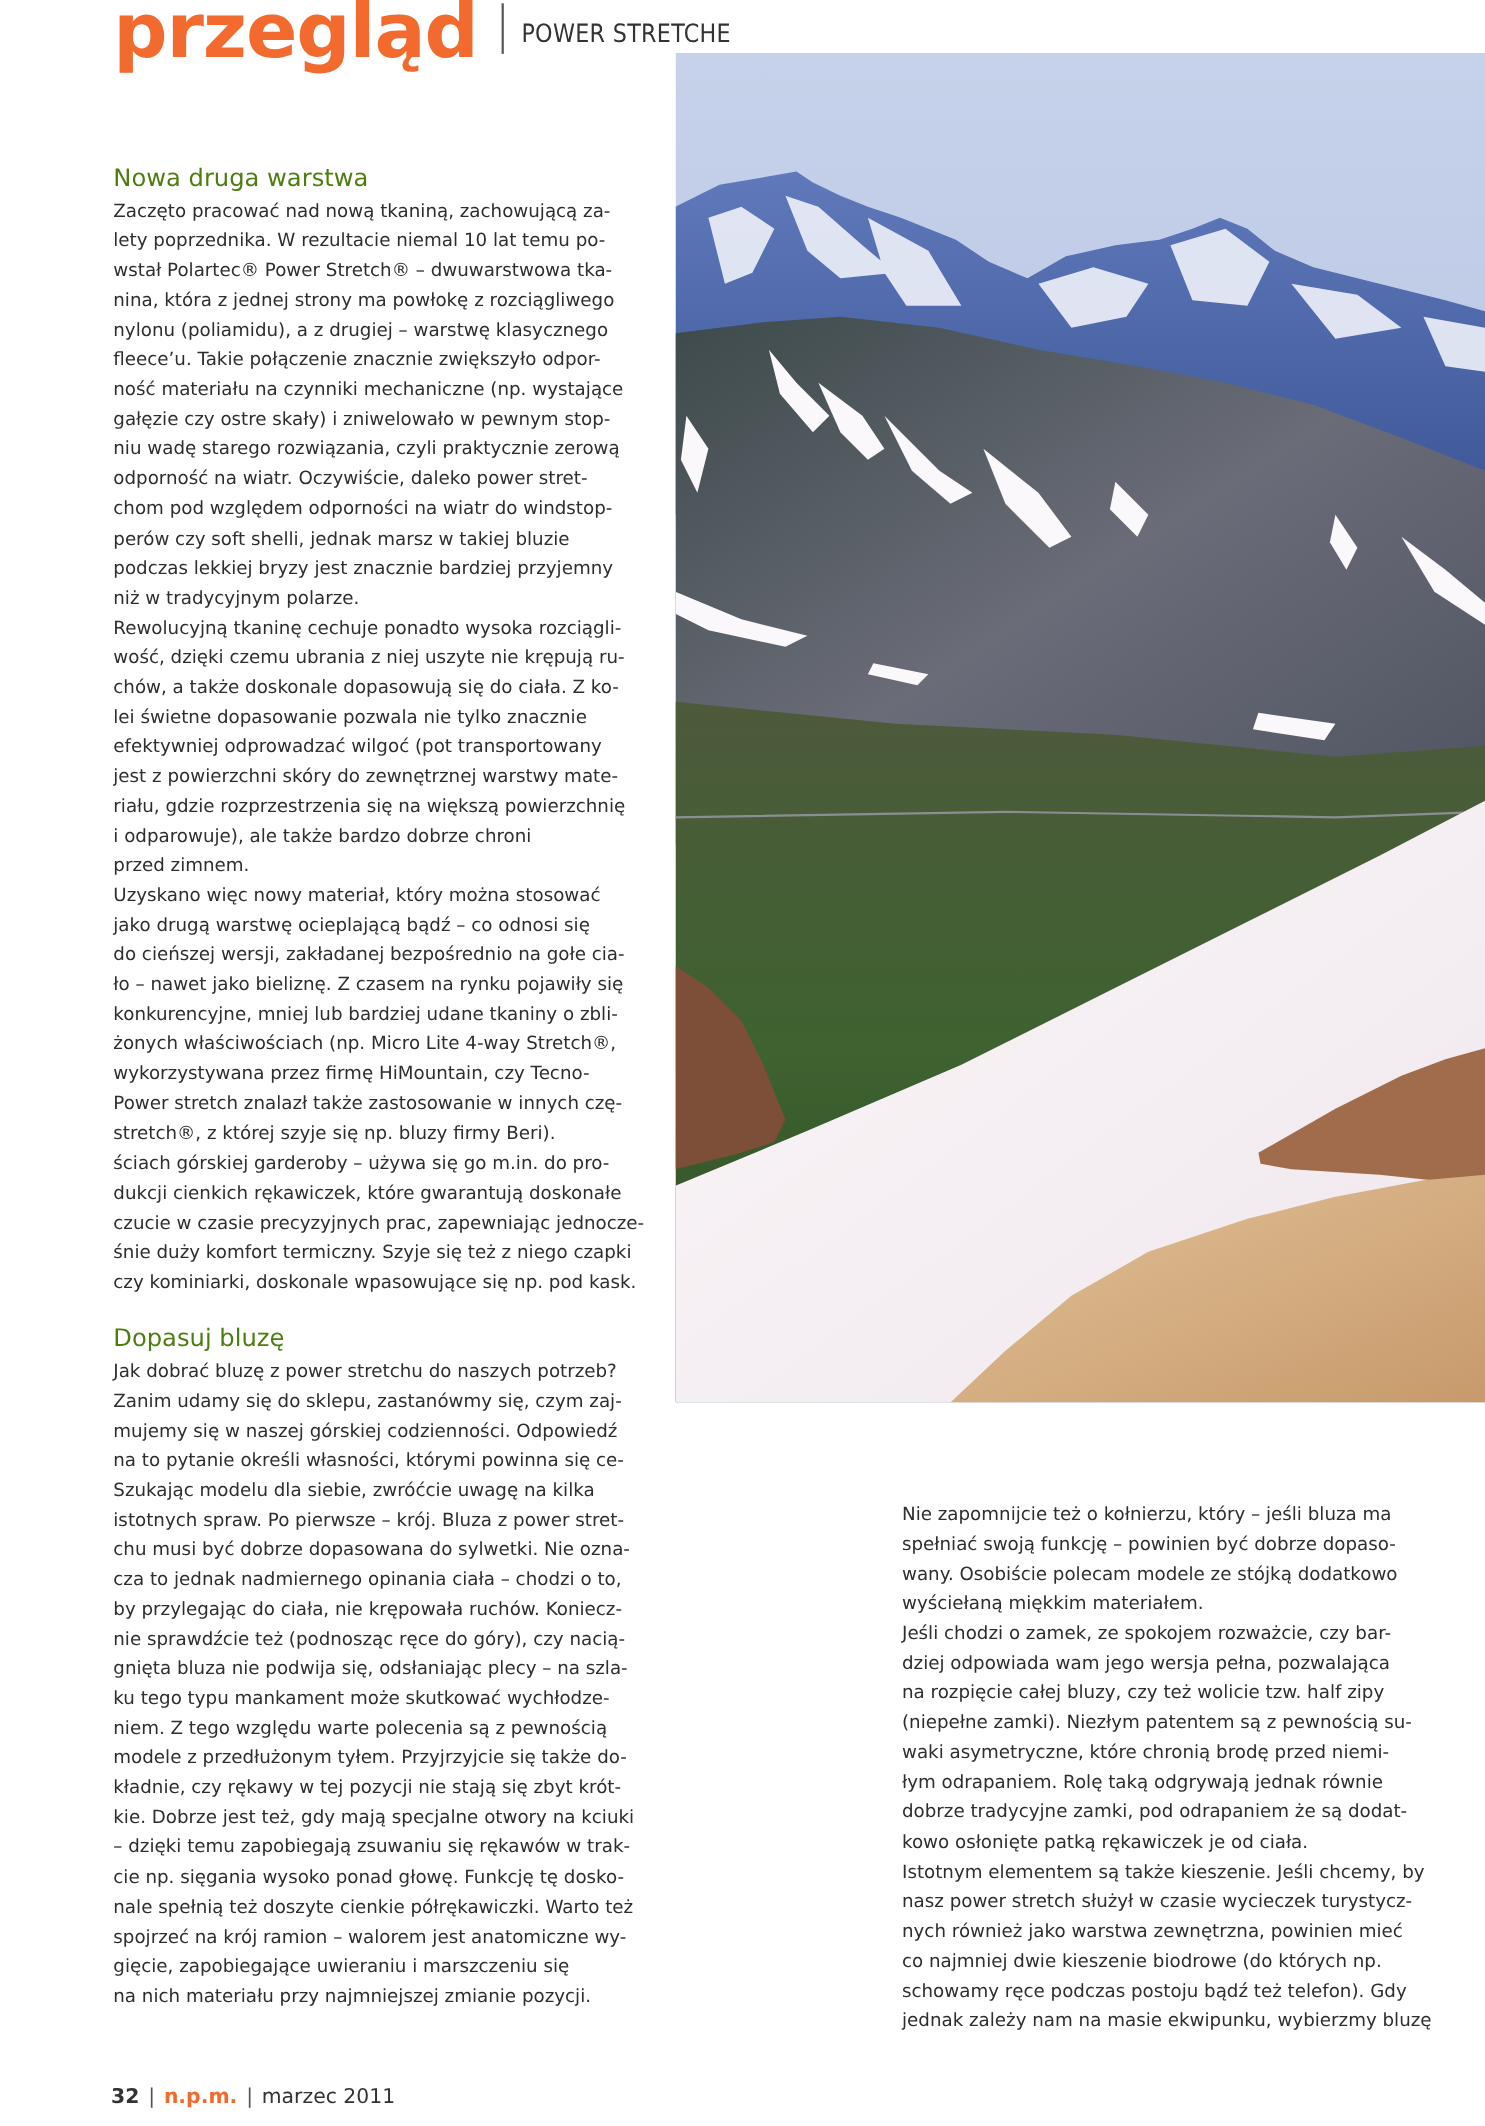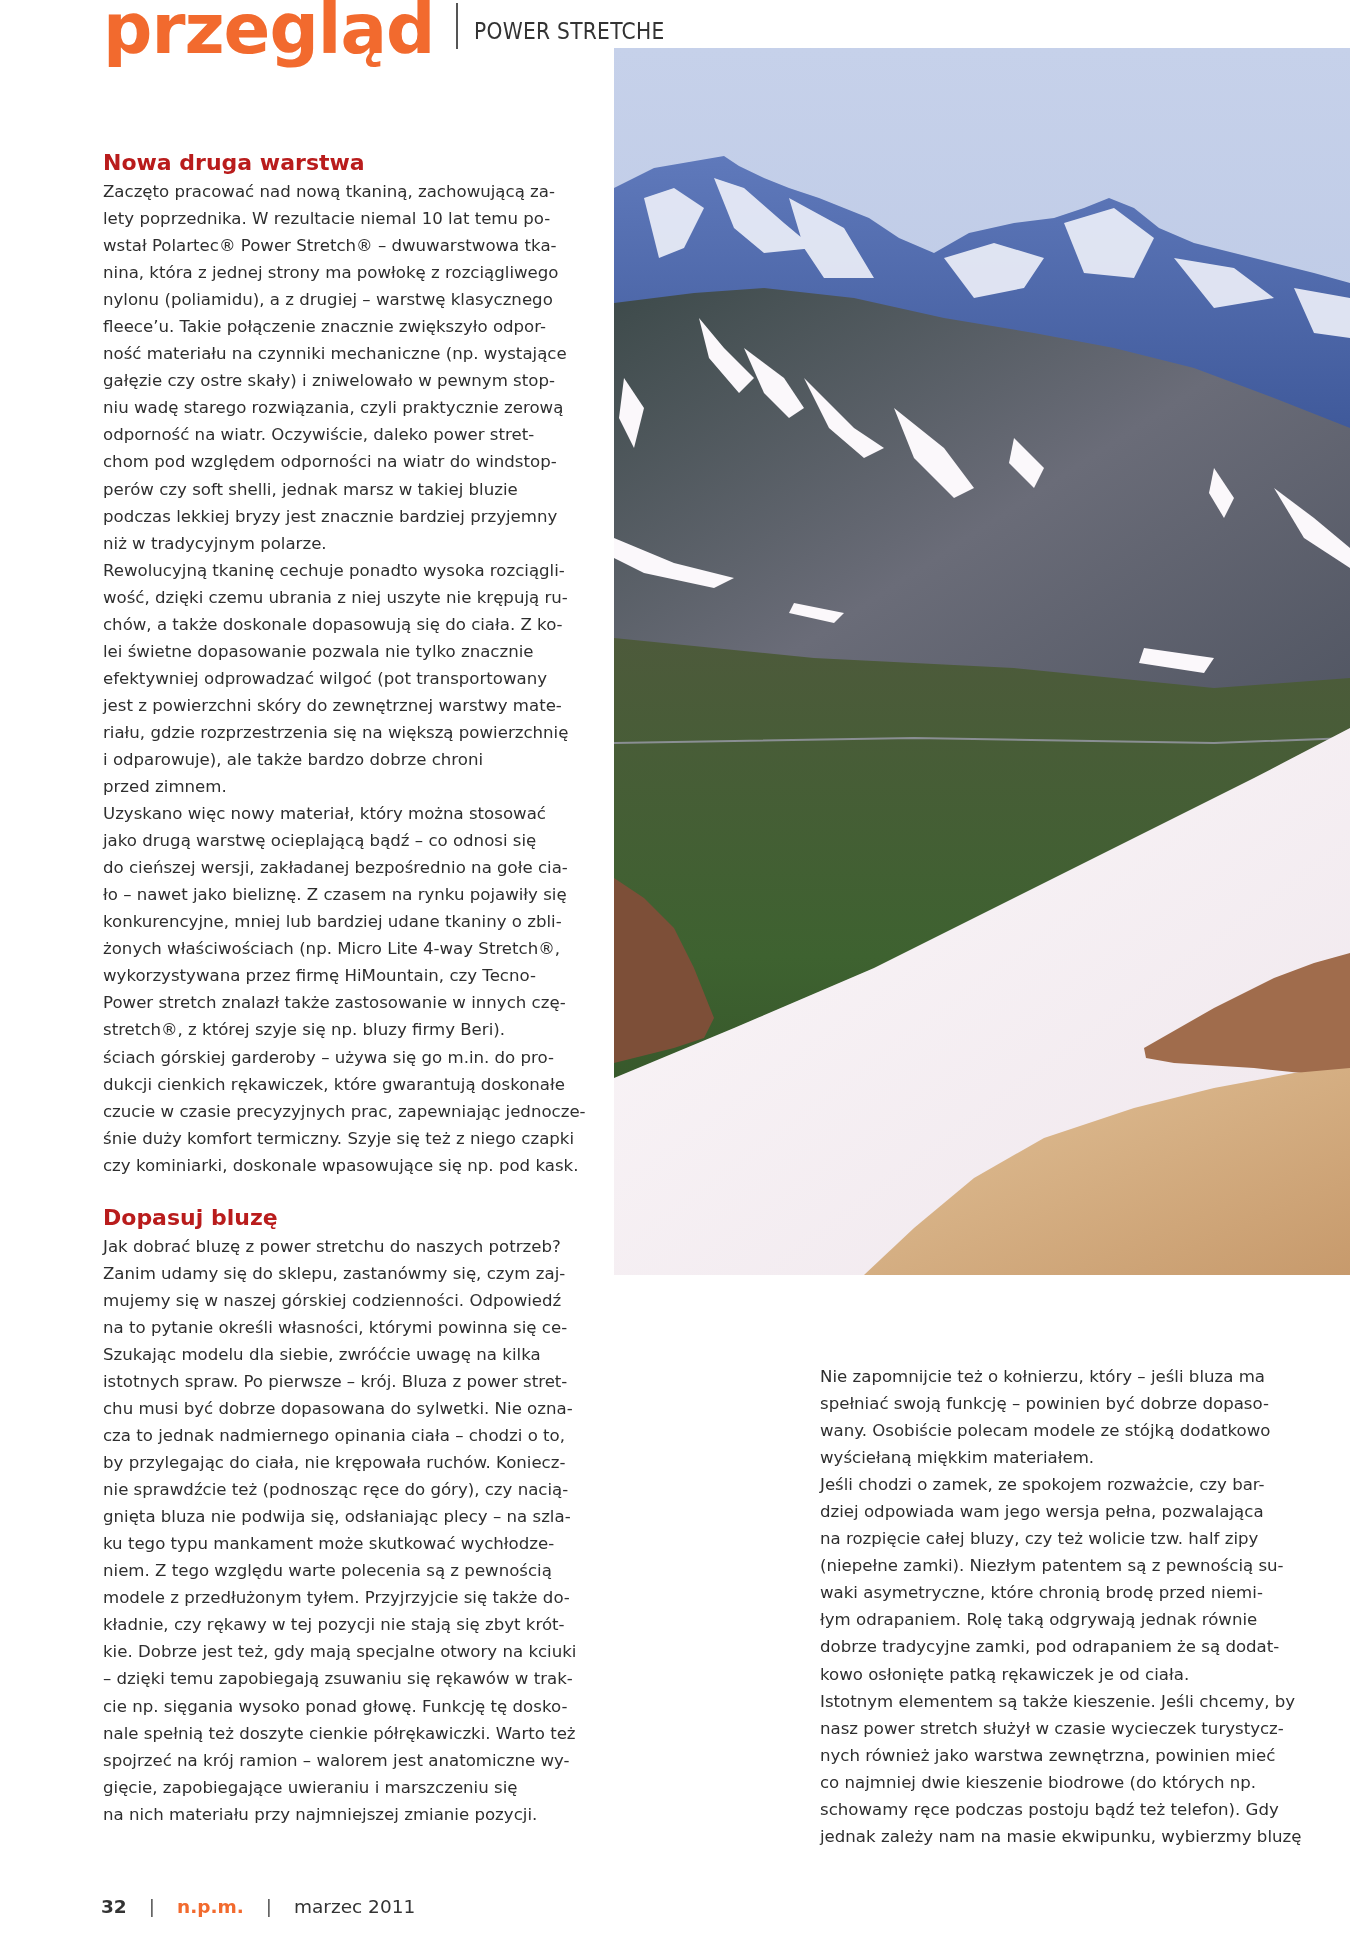--- a/index.html
+++ b/index.html
@@ -14,24 +14,24 @@
                   position: relative; top: -16px; font-weight: normal; transform: scaleX(0.88); transform-origin: left; }
 
   .photo { position: absolute; left: 614px; top: 48px; width: 736px; height: 1227px; overflow: hidden; }
   .photo svg { display: block; }
 
   .col { position: absolute; font-size: 16.6px; line-height: 27.05px; color: #2e2e2e; }
   .col-left { left: 103px; top: 148px; width: 478px; }
   .col-right { left: 820px; top: 1363px; width: 500px; }
   .col p { margin: 0; }
   .col .line { display: block; white-space: nowrap; }
-  .section-heading { font-weight: bold; color: #b91c1c; font-size: 22px; line-height: 30px; margin: 0 0 0 0; }
+  .section-heading { font-weight: normal; color: #4d7c0f; font-size: 22px; line-height: 30px; margin: 0 0 0 0; }
   .section-gap { height: 24px; }
 
-  .footer { position: absolute; left: 101px; top: 1896px; font-size: 18.5px; color: #333; display: flex; align-items: flex-start; gap: 22px; }
+  .footer { position: absolute; left: 101px; top: 1896px; font-size: 18.5px; color: #333; display: flex; align-items: flex-start; gap: 8px; }
   .footer .page-number { font-weight: bold; }
   .footer .magazine { color: #f26a2e; font-weight: bold; }
   .footer .sep { color: #555; }
 </style>
 </head>
 <body>
 
 <div class="header">
   <span class="header-section">przegląd</span>
   <span class="header-divider"></span>

